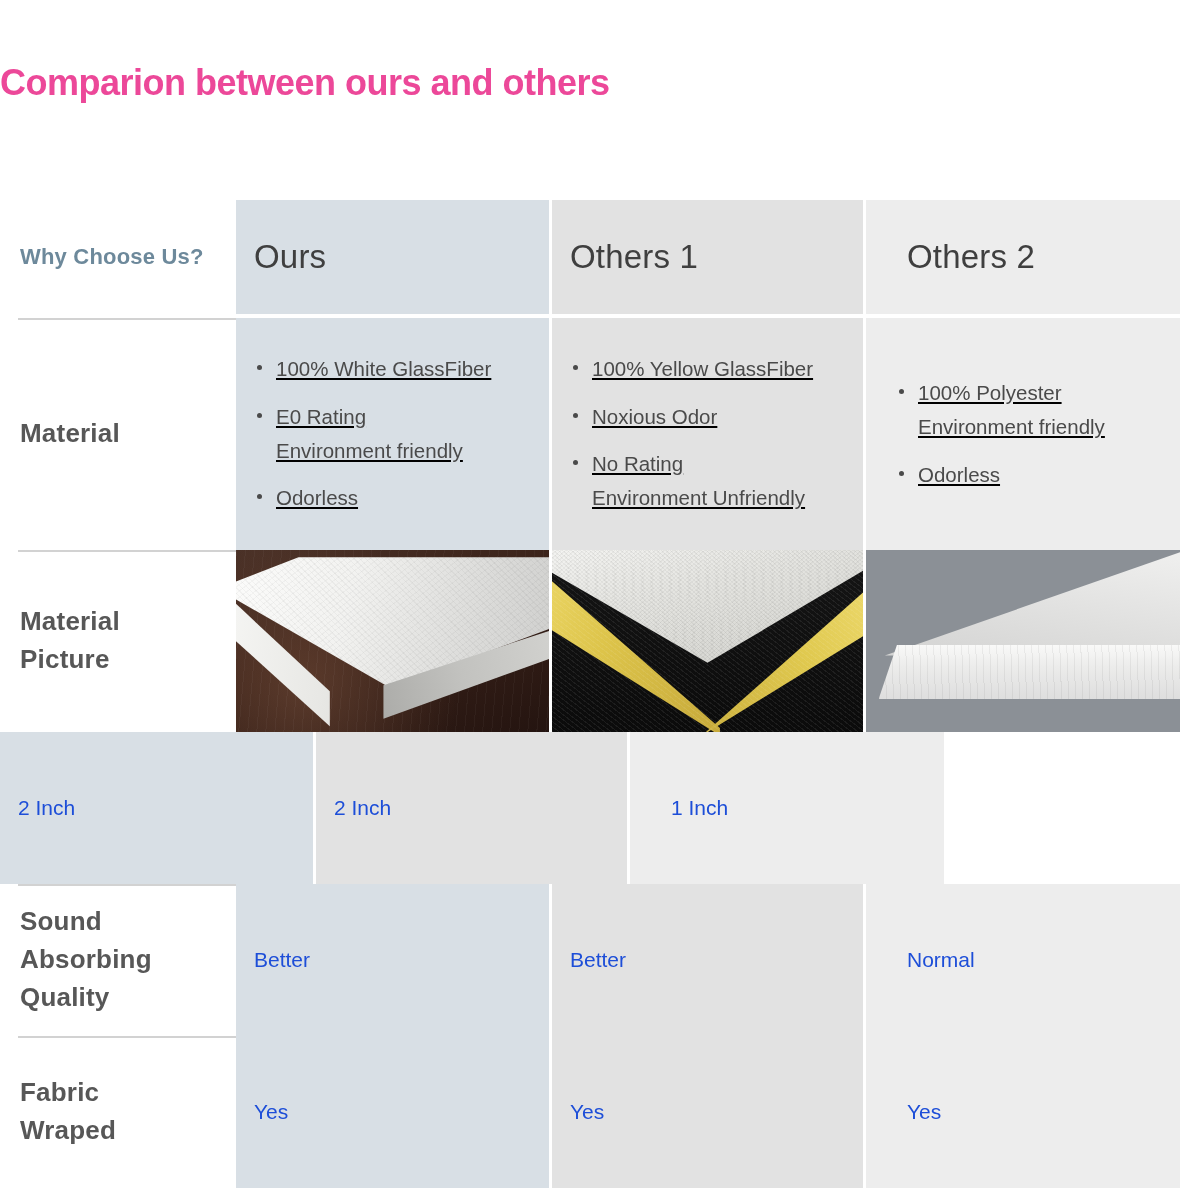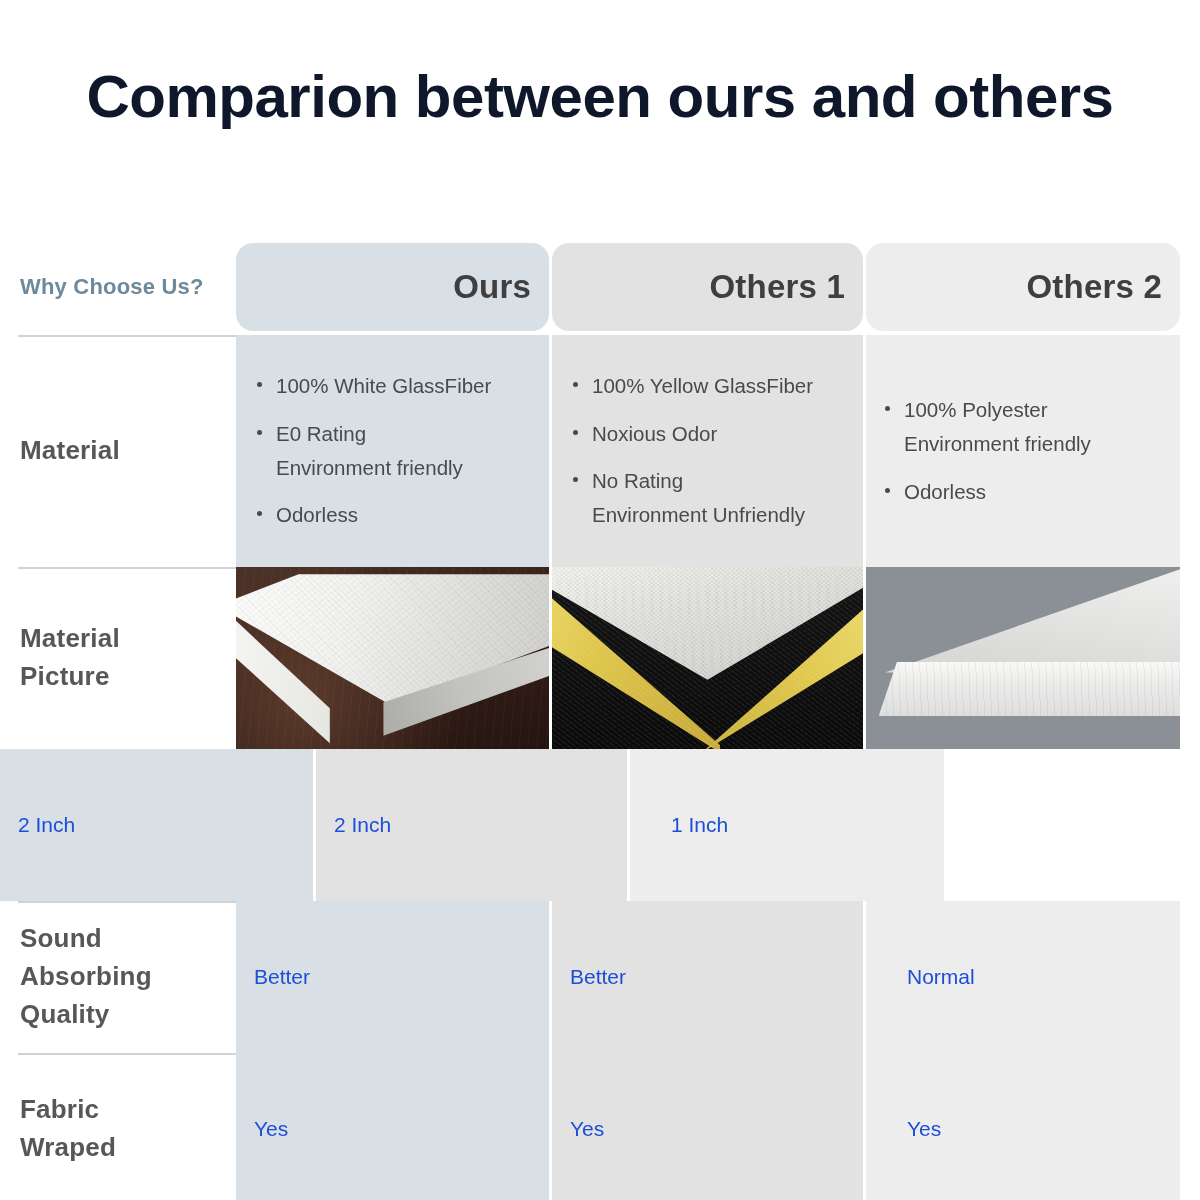--- a/index.html
+++ b/index.html
@@ -19,25 +19,24 @@
     background: #ffffff;
     overflow: hidden;
   }
 
   
   .title {
     position: absolute;
     top: 62px;
     left: 0;
     width: 1200px;
-    text-align: center;
-    font-size: 60px;
+    font-size: 36px;
     font-weight: 700;
     letter-spacing: -0.5px;
-    color: #0f172a;
+    color: #ec4899;
     font-family: "Liberation Sans", sans-serif;
   }
 
   
   .table {
     position: absolute;
     top: 200px;
     left: 0;
     width: 1200px;
   }
@@ -85,40 +84,39 @@
   .col-o1      { width: 311px; flex: 0 0 311px; margin-left: 3px;  background: #e2e2e2; }
   .col-o2      { width: 314px; flex: 0 0 314px; margin-left: 3px;  background: #ededed; padding-left: 41px; }
 
   .spacer-row { height: 4px; width: 1200px; display: flex; }
   .spacer-row .sp-label { width: 236px; flex: 0 0 236px; background: #fff; }
   .spacer-row .sp-ours  { width: 313px; flex: 0 0 313px; background: #fff; }
   .spacer-row .sp-o1    { width: 311px; flex: 0 0 311px; margin-left: 3px; background: #fff; }
   .spacer-row .sp-o2    { width: 314px; flex: 0 0 314px; margin-left: 3px; background: #fff; }
 
   
-  .row-header { height: 88px; margin-top: 43px; }
+  .row-header { height: 114px; }
   .row-header .cell-label { align-items: center; }
   .why-choose {
     font-size: 22px;
     font-weight: 700;
     color: #6d899b;
     letter-spacing: 0.2px;
   }
   .col-head {
-    justify-content: flex-end;
+    justify-content: flex-start;
     font-size: 33px;
-    font-weight: 700;
+    font-weight: 400;
     color: #3f3f3f;
     letter-spacing: 0.2px;
-    border-radius: 17px;
   }
 
   
   .row-material { height: 232px; }
-  .row-material .cell-data { align-items: center; }
+  .row-material .cell-data { align-items: center; text-decoration: underline; }
   ul.bullets { list-style: none; margin: 0; padding: 0; width: 100%; }
   ul.bullets li {
     position: relative;
     padding-left: 22px;
     font-size: 20.5px;
     line-height: 1.68;
     color: #4a4a4a;
     margin-bottom: 13px;
   }
   ul.bullets li:last-child { margin-bottom: 0; }
@@ -128,21 +126,21 @@
     left: 3px;
     top: 13px;
     width: 5px;
     height: 5px;
     border-radius: 50%;
     background: #4a4a4a;
   }
   .bl-line { display: block; }
 
   .mat-ours  ul.bullets li { font-size: 20.5px; }
-  .mat-o2    { padding-left: 16px; }
+  .mat-o2    { padding-left: 30px; }
 
   
   .row-picture { height: 182px; }
   .row-picture .cell-data { padding: 0; align-items: stretch; }
   .pic { position: relative; width: 100%; height: 182px; overflow: hidden; }
 
   
   .pic-white { background: linear-gradient(160deg,#4a3127 0%, #3a2219 45%, #241410 100%); }
   .pic-white .wood-grain {
     position: absolute; inset: 0;

